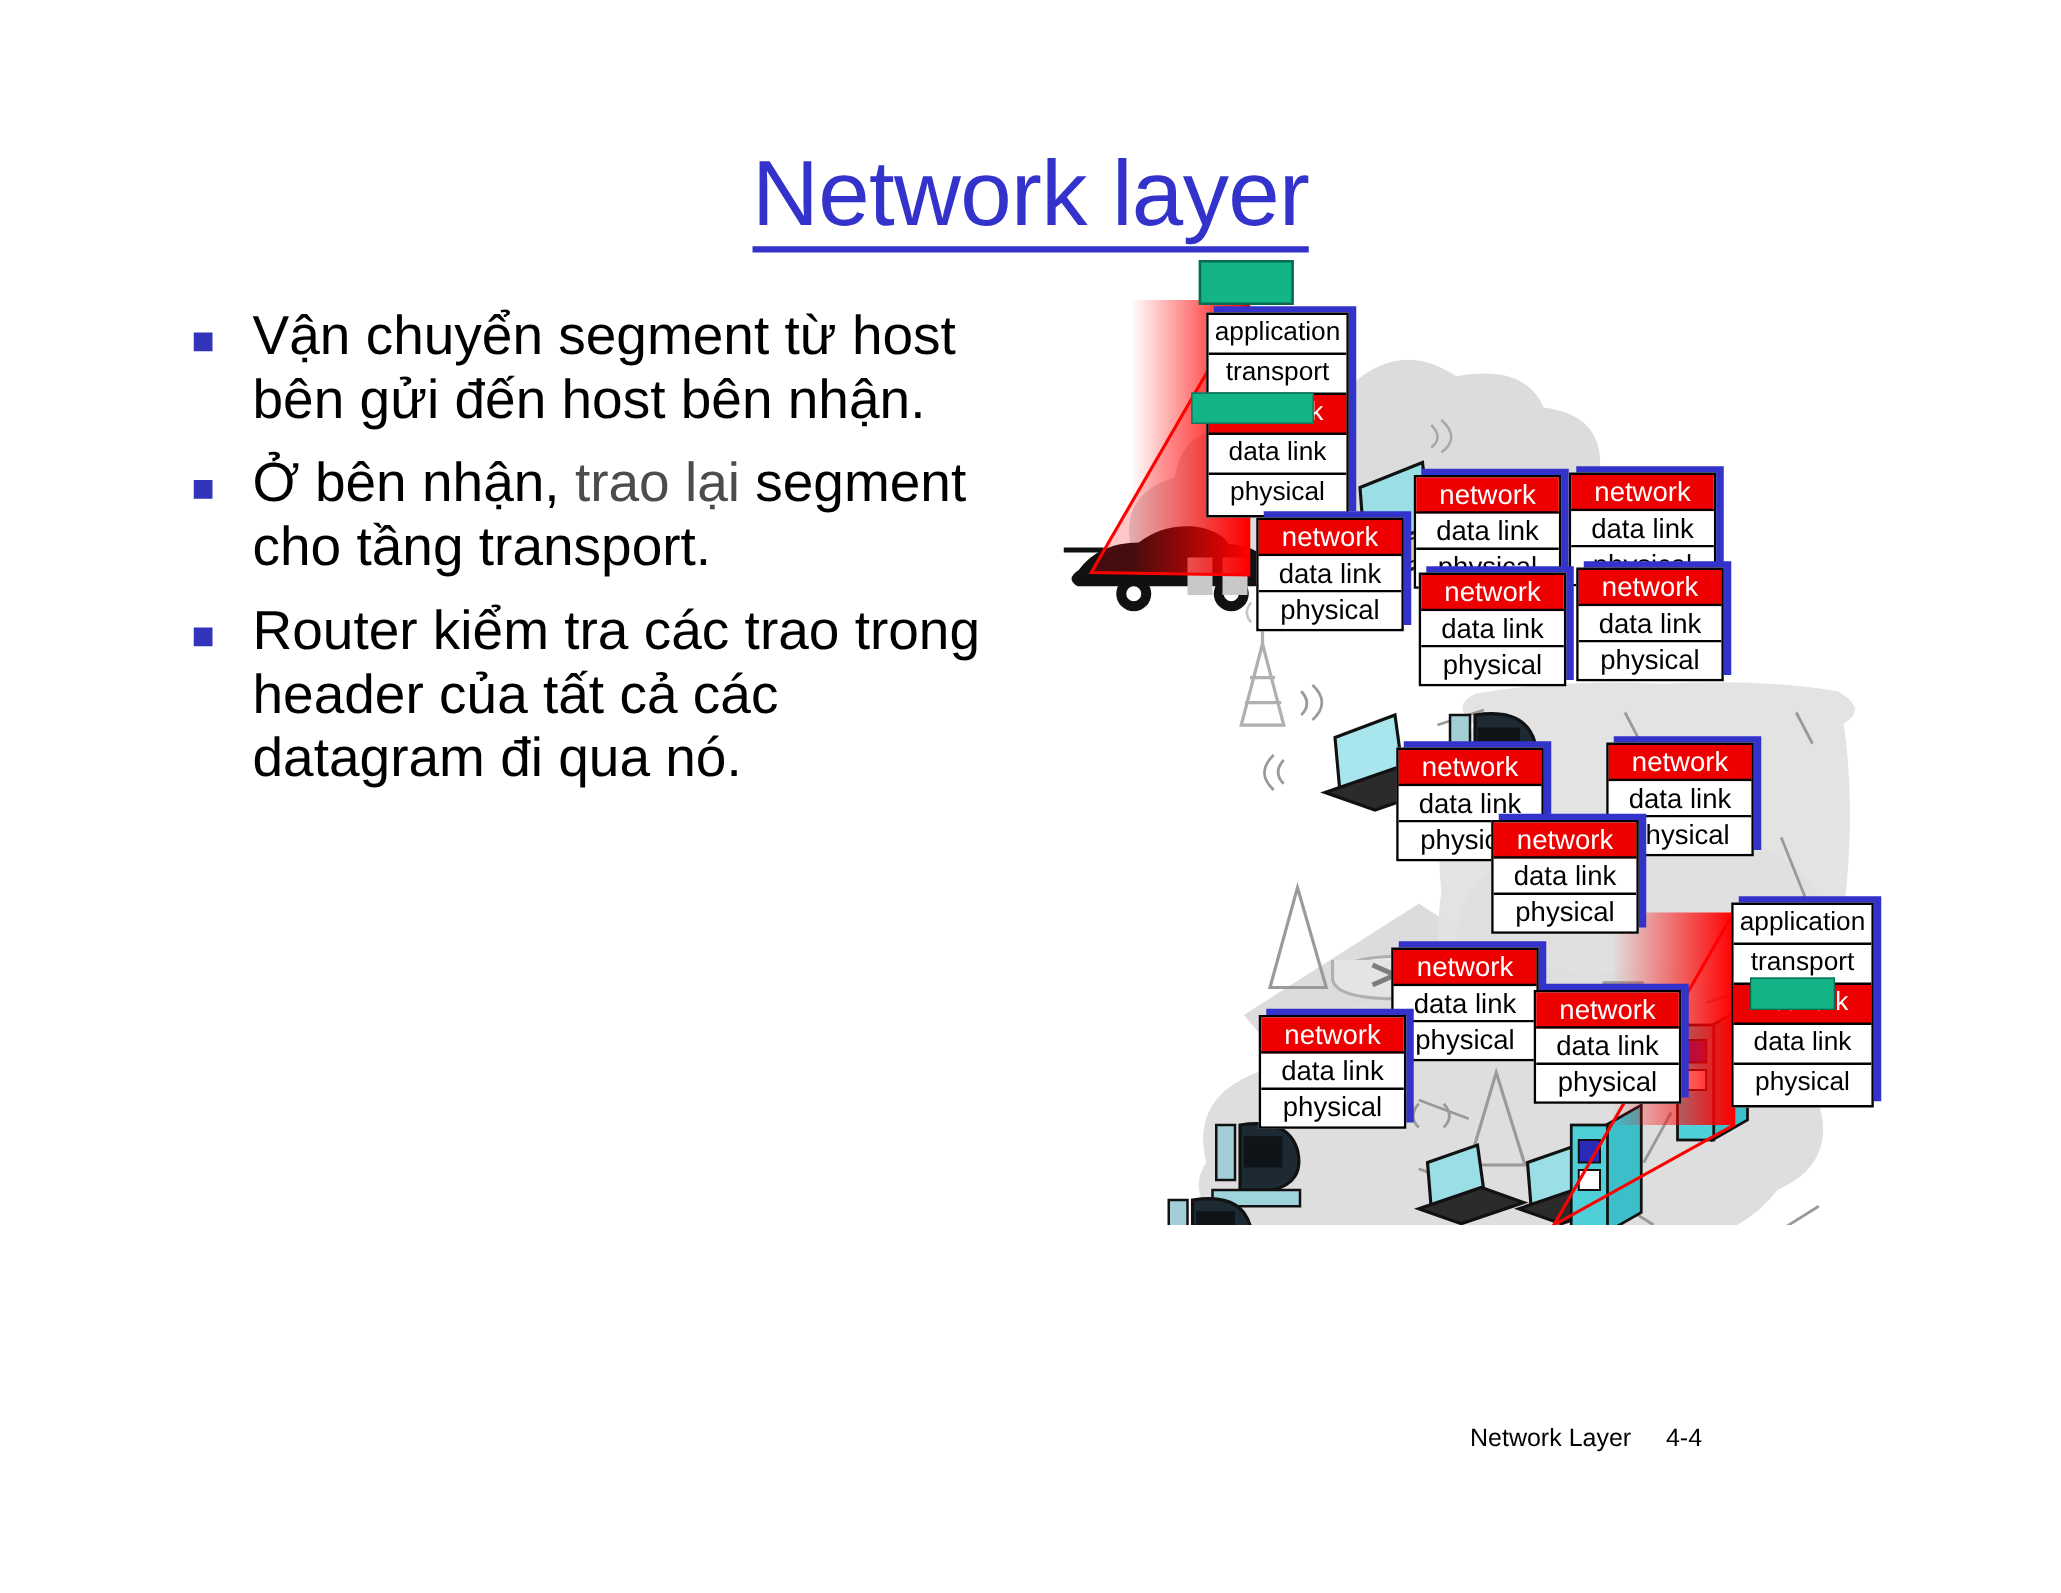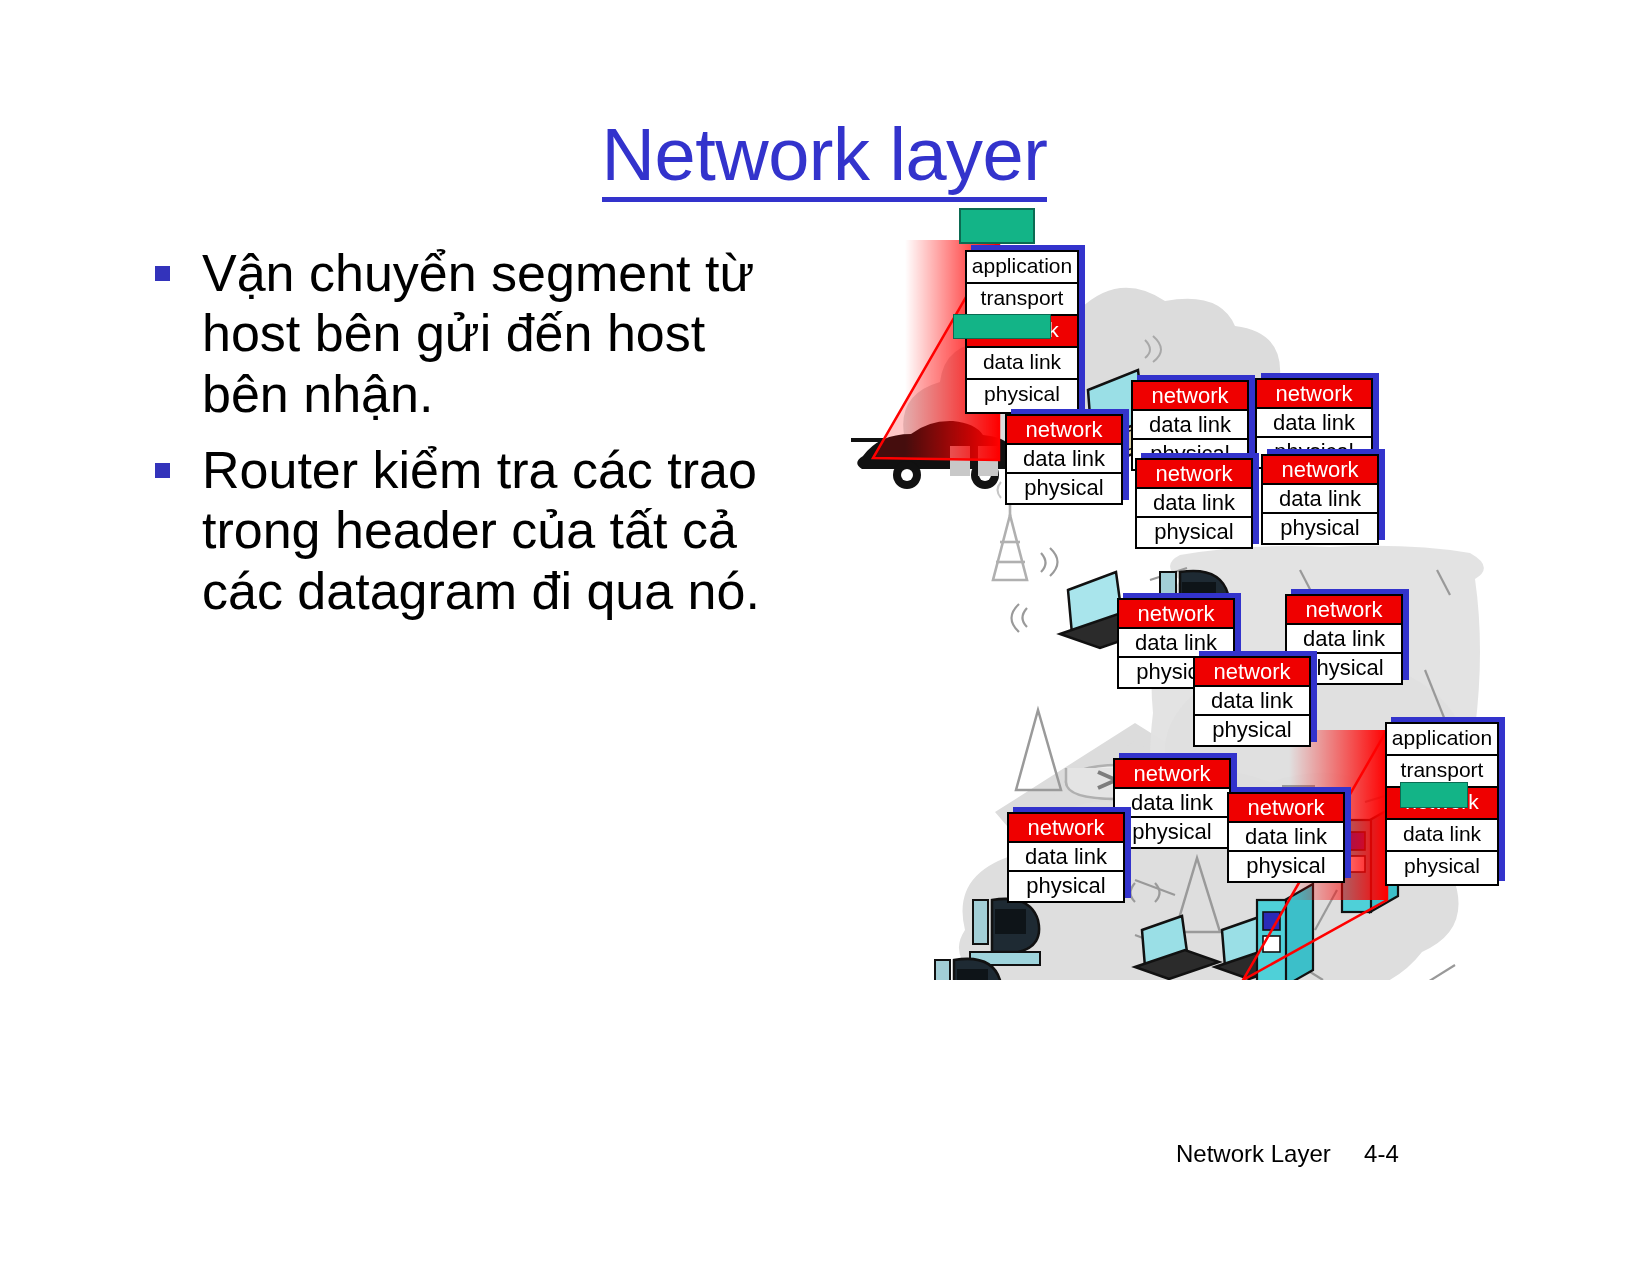--- a/index.html
+++ b/index.html
@@ -28,38 +28,38 @@
   }
   
   #bullet-list{
     position:absolute;
     left:150px;top:243px;width:640px;
   }
   .bullet-item{
     position:relative;
     padding-left:52px;
     margin-bottom:16px;
-    font-size:52px;
+    font-size:44px;
     line-height:1.16;
     color:#000000;
     font-family:"Liberation Sans", sans-serif;
   }
   .bullet-item .marker{
     position:absolute;
     left:5px;top:23px;
     width:15px;height:15px;
     background:#3333bb;
   }
   .bullet-item .txt{display:inline;}
   .bullet-item .faded{color:#4c4c4c;}
   
   #footer{
     position:absolute;
     left:1176px;top:1140px;
-    font-size:24px;color:#000;
+    font-size:20px;color:#000;
     white-space:pre;
     font-family:"Liberation Sans", sans-serif;
   }
   
   #diagram{
     position:absolute;
     left:845px;top:190px;
     width:640px;height:790px;
   }
   #diagram svg{position:absolute;left:0;top:0;}
@@ -113,20 +113,24 @@
 </div>
 
 <div id="bullet-list">
 
   <div class="bullet-item">
     <span class="marker"></span>
     <span class="txt">Vận chuyển segment từ host bên gửi đến host bên nhận.</span>
   </div>
 
 
+  <div class="bullet-item">
+    <span class="marker"></span>
+    <span class="txt">Ở bên nhận, </span><span class="txt faded">trao lại</span><span class="txt"> segment cho tầng transport.</span>
+  </div>
 
 
   <div class="bullet-item">
     <span class="marker"></span>
     <span class="txt">Router kiểm tra các trao trong header của tất cả các datagram đi qua nó.</span>
   </div>
 
 </div>
 
 <div id="footer"><span>Network Layer</span>     <span>4-4</span></div>

